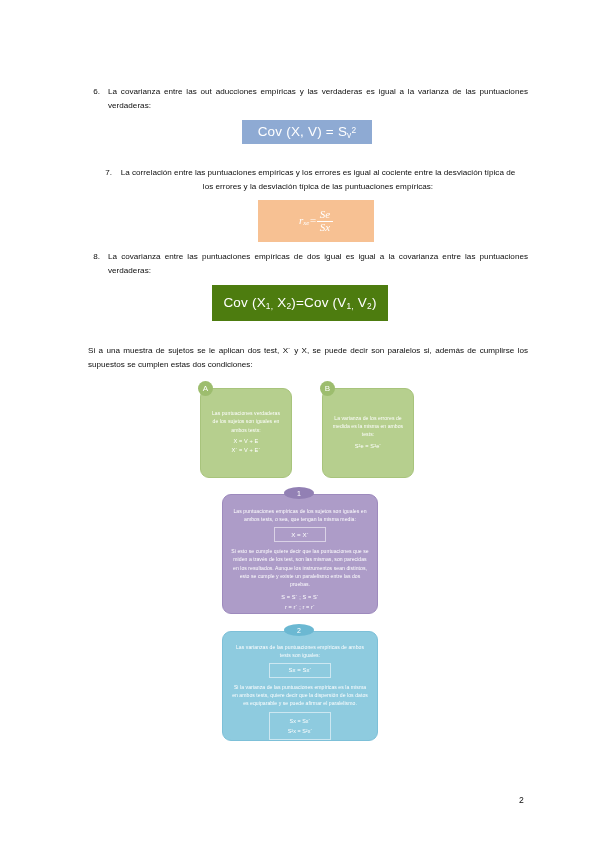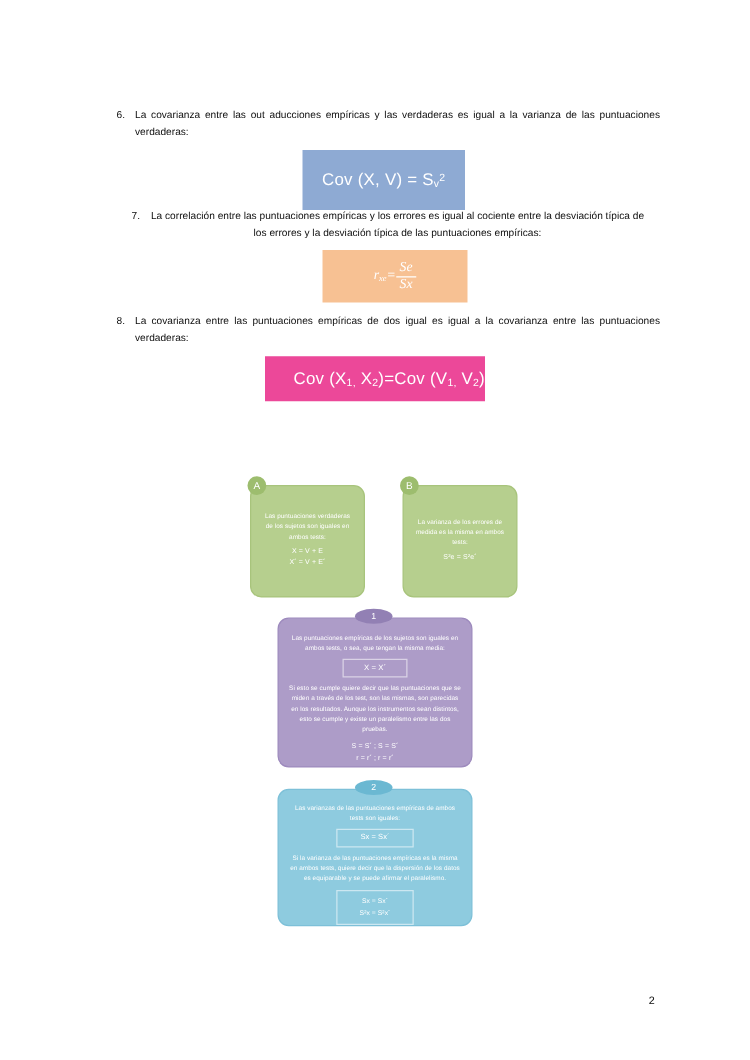--- a/index.html
+++ b/index.html
@@ -47,21 +47,21 @@
   .formula-box {
     position: absolute;
     display: flex;
     align-items: center;
     justify-content: center;
     color: #ffffff;
     font-family: "Liberation Sans", sans-serif;
   }
   .fb-blue   { background: #8eaad3; }
   .fb-orange { background: #f7c193; }
-  .fb-purple { background: #ec4899; justify-content: flex-end; }
+  .fb-purple { background: #4d7c0f; }
 
   .fb-blue .ftext,
   .fb-purple .ftext {
     font-size: 13.5px;
     letter-spacing: 0.2px;
   }
   .fb-orange .ftext {
     font-size: 11px;
     font-family: "Liberation Serif", serif;
     font-style: italic;
@@ -172,21 +172,21 @@
 </head>
 <body>
 
 <div class="page">
 
   <div class="list-item" style="left:88px; top:85px; width:440px;">
     <span class="list-num">6.</span>
     <span class="list-text">La covarianza entre las out aducciones empíricas y las verdaderas es igual a la varianza de las puntuaciones verdaderas:</span>
   </div>
 
-  <div class="formula-box fb-blue" style="left:242px; top:120px; width:130px; height:48px;">
+  <div class="formula-box fb-blue" style="left:242px; top:120px; width:130px; height:24px;">
     <span class="ftext"><span>Cov (X, V) = S</span><sub>v</sub><sup>2</sup></span>
   </div>
 
   <div class="list-item" style="left:100px; top:166px; width:416px;">
     <span class="list-num">7.</span>
     <span class="list-text" style="text-align:center;">La correlación entre las puntuaciones empíricas y los errores es igual al cociente entre la desviación típica de los errores y la desviación típica de las puntuaciones empíricas:</span>
   </div>
 
   <div class="formula-box fb-orange" style="left:258px; top:200px; width:116px; height:42px;">
     <span class="ftext"><span>r</span><sub>xe</sub><span>=</span><span class="frac">
@@ -198,20 +198,21 @@
   <div class="list-item" style="left:88px; top:250px; width:440px;">
     <span class="list-num">8.</span>
     <span class="list-text">La covarianza entre las puntuaciones empíricas de dos igual es igual a la covarianza entre las puntuaciones verdaderas:</span>
   </div>
 
   <div class="formula-box fb-purple" style="left:212px; top:285px; width:176px; height:36px;">
     <span class="ftext"><span>Cov (X</span><sub>1,</sub><span> X</span><sub>2</sub><span>)=Cov (V</span><sub>1,</sub><span> V</span><sub>2</sub><span>)</span></span>
   </div>
 
 
+  <div class="para" style="left:88px; top:344px; width:440px;">Si a una muestra de sujetos se le aplican dos test, X´ y X, se puede decir son paralelos si, además de cumplirse los supuestos se cumplen estas dos condiciones:</div>
 
   <div class="badge badge-green" style="left:198px; top:381px; width:15px; height:15px;">A</div>
 
   <div class="card card-green" style="left:200px; top:388px; width:92px; height:90px;">
     <div class="card-body">
       <p>Las puntuaciones verdaderas de los sujetos son iguales en ambos tests:</p>
       <div class="card-formula">X = V + E</div>
       <div class="card-formula" style="margin-top:1px;">X´ = V + E´</div>
     </div>
   </div>

